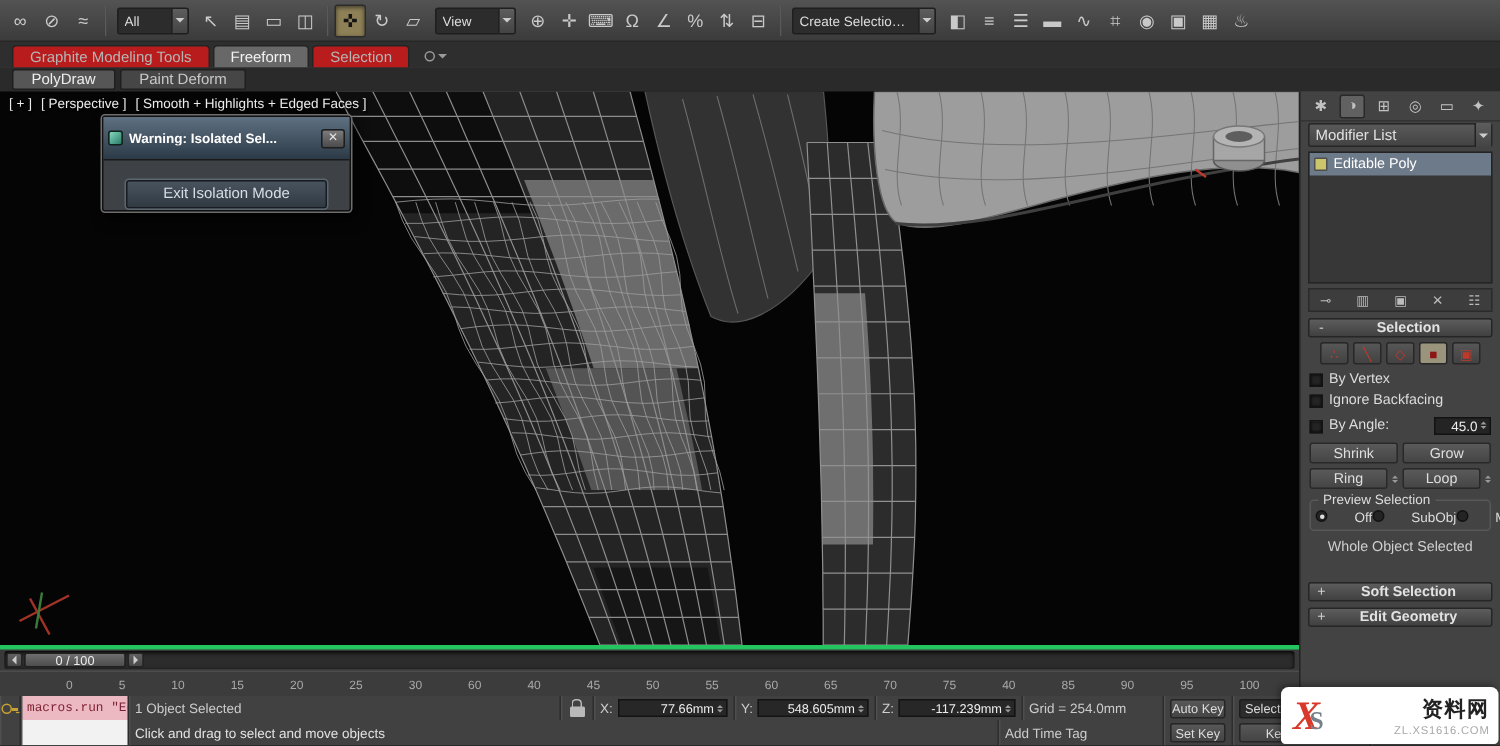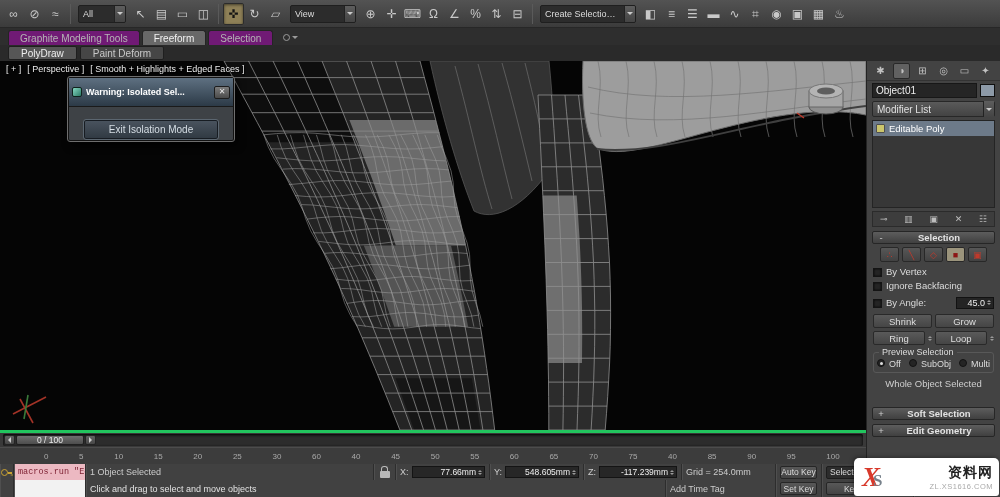--- a/index.html
+++ b/index.html
@@ -13,21 +13,21 @@
 .tbtn{width:21px;height:22px;display:flex;align-items:center;justify-content:center;color:#c9c9c9;font-size:12px;border:1px solid transparent;border-radius:2px;cursor:default}
 .tbtn.active{background:#8e8057;border-color:#2b2b2b;color:#141414;box-shadow:inset 0 1px 3px rgba(0,0,0,.55)}
 .tsep{width:1px;height:20px;background:#2a2a2a;border-right:1px solid #5a5a5a;margin:0 3px}
 .tdrop{height:18px;background:#2c2c2c;border:1px solid #1f1f1f;border-radius:2px;color:#ddd;font-size:9px;display:flex;align-items:center;padding-left:4px;margin:0 3px;gap:4px;white-space:nowrap;overflow:hidden}
 .tdrop .lbl{flex:1;overflow:hidden;text-overflow:ellipsis}
 .dar{width:11px;height:16px;background:linear-gradient(#5d5d5d,#444);border-left:1px solid #222;display:flex;align-items:center;justify-content:center;flex:none}
 .dar::after{content:'';border:3px solid transparent;border-top-color:#ccc;margin-top:3px}
 
 
 .ribbon-tabs{position:absolute;top:28px;left:0;width:1000px;height:17px;background:#2e2e2e;display:flex;align-items:flex-end;padding-left:8px;gap:2px}
-.rtab{height:15px;padding:0 11px;font-size:10px;color:#b5b5b5;background:#701a75;border:1px solid #242424;border-bottom:none;border-radius:3px 3px 0 0;display:flex;align-items:center;white-space:nowrap}
+.rtab{height:15px;padding:0 11px;font-size:10px;color:#b5b5b5;background:#b91c1c;border:1px solid #242424;border-bottom:none;border-radius:3px 3px 0 0;display:flex;align-items:center;white-space:nowrap}
 .rtab.active{background:#686868;color:#f2f2f2}
 .ribbon-min{display:flex;align-items:center;gap:2px;margin-left:8px;margin-bottom:3px}
 .ribbon-min .dot{width:7px;height:7px;border:1.5px solid #9a9a9a;border-radius:50%}
 .ribbon-min .caret{border:3px solid transparent;border-top-color:#9a9a9a;margin-top:3px}
 .ribbon-sub{position:absolute;top:45px;left:0;width:1000px;height:16px;background:#2a2a2a;display:flex;align-items:center;padding-left:8px;gap:3px}
 .stab{height:14px;padding:0 12px;font-size:10px;color:#c8c8c8;background:#464646;border:1px solid #1f1f1f;border-radius:2px;display:flex;align-items:center;white-space:nowrap}
 .stab.active{background:#565656;color:#eee}
 
 
 .viewport{position:absolute;left:0;top:61px;width:866px;height:369px;background:#020202;overflow:hidden}
@@ -71,21 +71,21 @@
 .angle-row{display:flex;align-items:center;justify-content:space-between;gap:3px}
 .numfield{display:flex;align-items:center;height:12px;background:#242424;border:1px solid #121212;color:#eee;font-size:9px;padding:0 2px;gap:2px;min-width:38px;justify-content:flex-end}
 .spin{display:inline-flex;flex-direction:column;gap:1px;flex:none}
 .spin::before{content:'';border:2.5px solid transparent;border-bottom-color:#9a9a9a}
 .spin::after{content:'';border:2.5px solid transparent;border-top-color:#9a9a9a}
 .btn2{display:flex;gap:3px;margin:3px 0;align-items:center}
 .cbtn{flex:1;height:14px;display:flex;align-items:center;justify-content:center;background:linear-gradient(#5a5a5a,#454545);border:1px solid #292929;border-radius:2px;color:#dedede;font-size:9.5px}
 .group{border:1px solid #585858;border-radius:3px;margin:7px 0 2px;padding:6px 2px 3px;position:relative}
 .gtitle{position:absolute;top:-6px;left:5px;background:#434343;padding:0 3px;color:#dcdcdc;font-size:9px;white-space:nowrap}
 .radios{display:flex;justify-content:space-between;align-items:center;padding:0 1px}
-.radio{display:flex;align-items:flex-start;gap:4px;color:#dcdcdc;font-size:9px}
+.radio{display:flex;align-items:flex-start;gap:18px;color:#dcdcdc;font-size:9px}
 .rdot{width:8px;height:8px;border-radius:50%;background:#242424;border:1px solid #121212;position:relative;flex:none}
 .radio.active .rdot::after{content:'';position:absolute;inset:1.5px;background:#ddd;border-radius:50%}
 .wos{text-align:center;color:#cfcfcf;margin:5px 0 18px}
 
 
 .timeslider{position:absolute;left:0;top:430px;width:866px;height:17px;background:#393939;border-top:3px solid #22c55e;display:flex;align-items:center;padding:2px 3px}
 .ts-track{flex:1;height:12px;background:#2c2c2c;box-shadow:inset 0 1px 3px #000;border-radius:2px;display:flex;align-items:center;padding:0 1px;gap:1px}
 .ts-arrow{width:11px;height:10px;background:linear-gradient(#616161,#474747);border:1px solid #232323;border-radius:2px;display:flex;align-items:center;justify-content:center;flex:none}
 .ts-arrow.left::after{content:'';border:3.5px solid transparent;border-right-color:#ccc;margin-right:3px}
 .ts-arrow.right::after{content:'';border:3.5px solid transparent;border-left-color:#ccc;margin-left:3px}
@@ -164,21 +164,21 @@
     <span class="tbtn active">
           <span>✜</span>
         </span>
         <span class="tbtn">
           <span>↻</span>
         </span>
         <span class="tbtn">
           <span>▱</span>
         </span>
       </div>
-    <div class="tdrop" style="width:66px">
+    <div class="tdrop" style="width:54px">
       <span class="lbl">View</span>
         <span class="dar"></span>
     </div>
     <div class="tgroup">
 
     <span class="tbtn">
           <span>⊕</span>
         </span>
         <span class="tbtn">
           <span>✛</span>
@@ -415,24 +415,20 @@
         <span class="cp-tab">
           <span>◎</span>
         </span>
         <span class="cp-tab">
           <span>▭</span>
         </span>
         <span class="cp-tab">
           <span>✦</span>
         </span>
       </div>
-    <div class="cp-objrow">
-      <span class="cp-name">Object01</span>
-      <span class="cp-swatch"></span>
-    </div>
     <div class="cp-modlist">
       <span class="lbl">Modifier List</span>
         <span class="dar"></span>
     </div>
     <div class="cp-stack">
       <div>
 
       <div class="stack-row active">
           <span class="si"></span>
           <span>Editable Poly</span>

